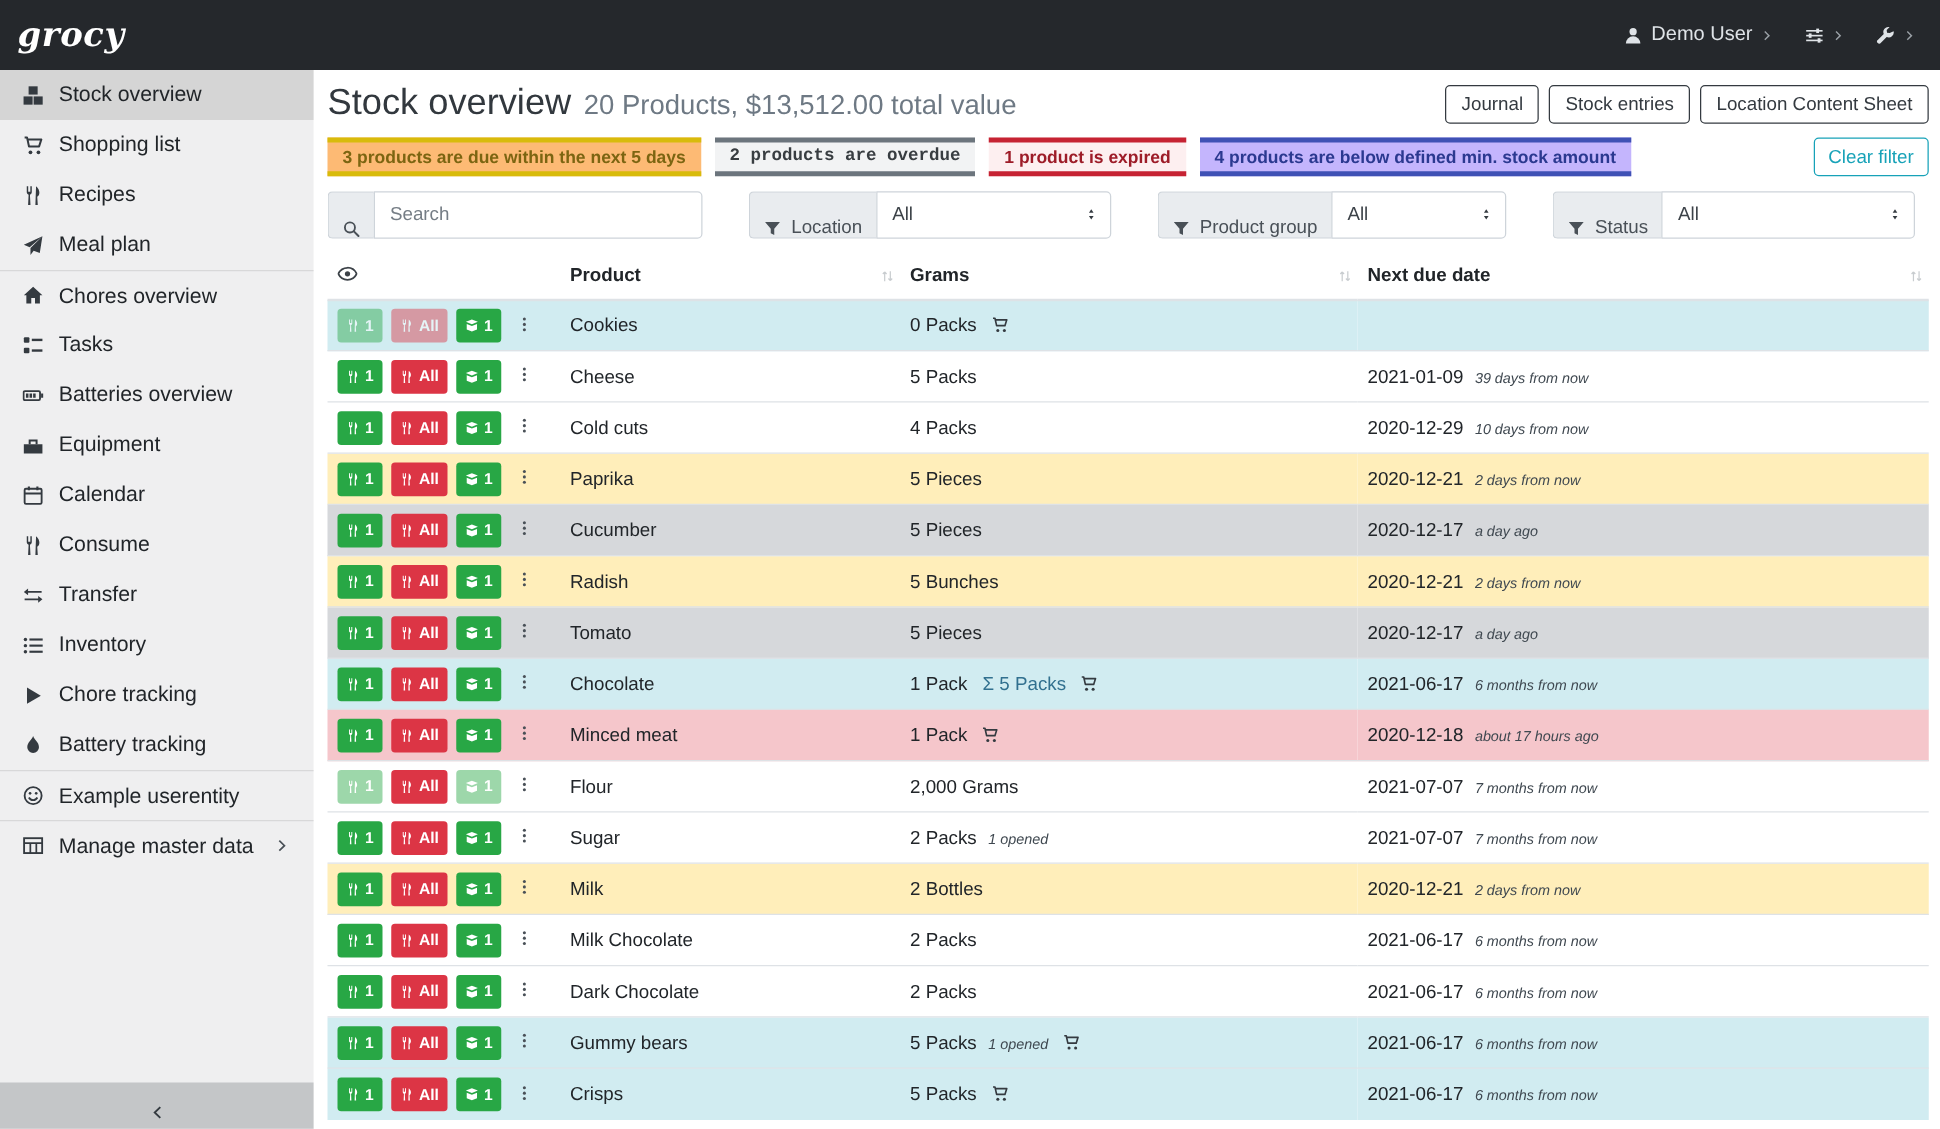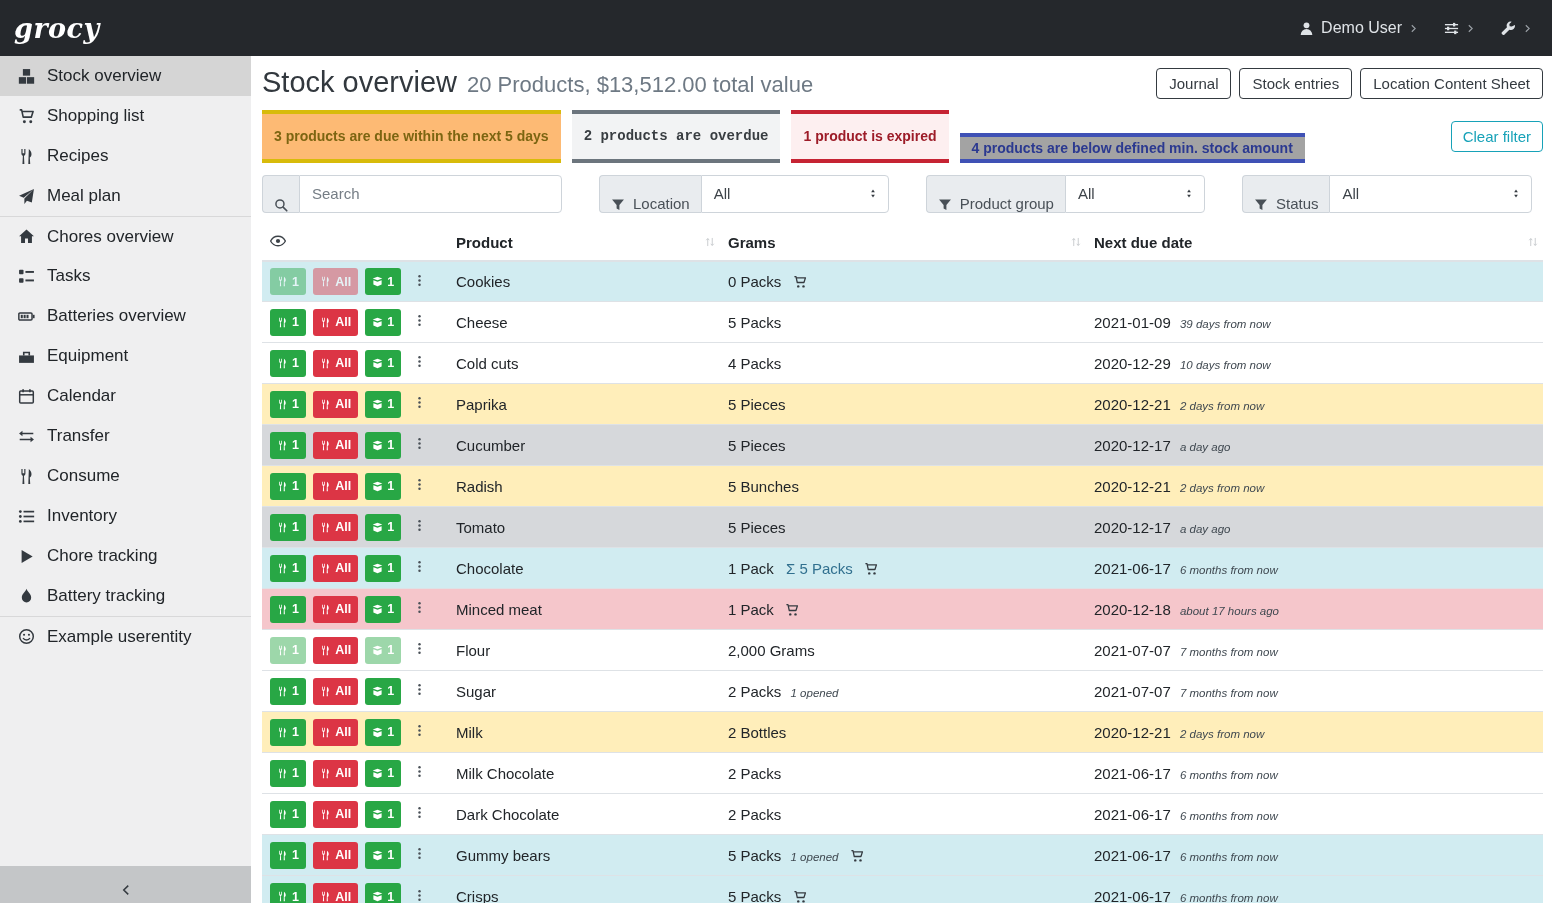--- a/index.html
+++ b/index.html
@@ -241,33 +241,33 @@
               <line x1="1.6" y1="6.4" x2="14.4" y2="6.4" stroke="currentColor" stroke-width="1.4"></line>
               <line x1="4.8" y1="1.2" x2="4.8" y2="4" stroke="currentColor" stroke-width="1.6"></line>
               <line x1="11.2" y1="1.2" x2="11.2" y2="4" stroke="currentColor" stroke-width="1.6"></line>
             </svg>
           </span>
           <span>Calendar</span>
         </div>
         <div class="side-item">
           <span class="icon">
             <svg viewBox="0 0 16 16" fill="currentColor">
-              <path d="M4.2 2.6 1 5.2l3.2 2.6V5.9h10.2V4.5H4.2zM11.8 8.2 15 10.8l-3.2 2.6v-1.9H1.6v-1.4h10.2z"></path>
-            </svg>
-          </span>
-          <span>Transfer</span>
-        </div>
-        <div class="side-item">
-          <span class="icon">
-            <svg viewBox="0 0 16 16" fill="currentColor">
               <path d="M3.2 1v4.2c0 1 .6 1.8 1.4 2.1L4.2 15h1.8l-.4-7.7c.8-.3 1.4-1.1 1.4-2.1V1H5.9v4H4.3V1z"></path>
               <path d="M10.2 1c1.7 1.3 2.5 3.1 2.5 4.9 0 1.4-.6 2.5-1.6 3l.4 6.1H9.7z"></path>
             </svg>
           </span>
           <span>Consume</span>
+        </div>
+        <div class="side-item">
+          <span class="icon">
+            <svg viewBox="0 0 16 16" fill="currentColor">
+              <path d="M4.2 2.6 1 5.2l3.2 2.6V5.9h10.2V4.5H4.2zM11.8 8.2 15 10.8l-3.2 2.6v-1.9H1.6v-1.4h10.2z"></path>
+            </svg>
+          </span>
+          <span>Transfer</span>
         </div>
         <div class="side-item">
           <span class="icon">
             <svg viewBox="0 0 16 16" fill="currentColor">
               <circle cx="2.2" cy="3.4" r="1.3"></circle>
               <circle cx="2.2" cy="8" r="1.3"></circle>
               <circle cx="2.2" cy="12.6" r="1.3"></circle>
               <rect x="5.2" y="2.6" width="10" height="1.6"></rect>
               <rect x="5.2" y="7.2" width="10" height="1.6"></rect>
               <rect x="5.2" y="11.8" width="10" height="1.6"></rect>
@@ -294,20 +294,36 @@
         <div class="side-item divided">
           <span class="icon">
             <svg viewBox="0 0 16 16" fill="currentColor">
               <circle cx="8" cy="8" r="6.4" fill="none" stroke="currentColor" stroke-width="1.4"></circle>
               <circle cx="5.7" cy="6.3" r="1"></circle>
               <circle cx="10.3" cy="6.3" r="1"></circle>
               <path d="M4.8 9.4a3.6 3.6 0 0 0 6.4 0" fill="none" stroke="currentColor" stroke-width="1.4"></path>
             </svg>
           </span>
           <span>Example userentity</span>
+        </div>
+        <div class="side-item divided">
+          <span class="icon">
+            <svg viewBox="0 0 16 16" fill="currentColor">
+              <rect x="1.2" y="2.4" width="13.6" height="11.2" fill="none" stroke="currentColor" stroke-width="1.4"></rect>
+              <line x1="1.2" y1="6.2" x2="14.8" y2="6.2" stroke="currentColor" stroke-width="1.3"></line>
+              <line x1="5.9" y1="6.2" x2="5.9" y2="13.6" stroke="currentColor" stroke-width="1.3"></line>
+              <line x1="10.4" y1="6.2" x2="10.4" y2="13.6" stroke="currentColor" stroke-width="1.3"></line>
+            </svg>
+          </span>
+          <span>Manage master data</span>
+          <span class="icon chev">
+            <svg viewBox="0 0 16 16" fill="currentColor">
+              <path d="M5 2.2 11 8l-6 5.8" fill="none" stroke="currentColor" stroke-width="2"></path>
+            </svg>
+          </span>
         </div>
       </div>
     <div class="collapse-bar">
       <span class="icon">
           <svg viewBox="0 0 16 16" fill="currentColor">
             <path d="M11 2.2 5 8l6 5.8" fill="none" stroke="currentColor" stroke-width="2"></path>
           </svg>
         </span>
     </div>
   </aside>
@@ -324,21 +340,21 @@
           <button class="btn-outline-dark">Stock entries</button>
           <button class="btn-outline-dark">Location Content Sheet</button>
         </div>
     </div>
 
     <div class="banners" id="banners">
 
       <div class="banner" style="border-top-color: rgb(216, 187, 11); border-bottom-color: rgb(216, 187, 11); background: #fdba74; color: rgb(124, 101, 17);">3 products are due within the next 5 days</div>
         <div class="banner" style="border-top-color: rgb(108, 117, 125); border-bottom-color: rgb(108, 117, 125); background: rgb(242, 243, 244); color: rgb(56, 61, 65); font-family: Liberation Mono, monospace;">2 products are overdue</div>
         <div class="banner" style="border-top-color: rgb(198, 35, 51); border-bottom-color: rgb(198, 35, 51); background: rgb(253, 239, 240); color: rgb(157, 28, 40);">1 product is expired</div>
-        <div class="banner" style="border-top-color: rgb(63, 81, 181); border-bottom-color: rgb(63, 81, 181); background: #a3a3a3; color: rgb(43, 57, 144); margin-top: 23px;">4 products are below defined min. stock amount</div>
+        <div class="banner" style="border-top-color: rgb(63, 81, 181); border-bottom-color: rgb(63, 81, 181); background: #c4b5fd; color: rgb(43, 57, 144);">4 products are below defined min. stock amount</div>
         <button class="btn-clear" style="color: rgb(23, 162, 184); border-color: rgb(23, 162, 184);">Clear filter</button>
     </div>
 
     <div class="filters">
       <div class="input-group search-group">
         <span class="ig-prepend">
           <span class="icon">
               <svg viewBox="0 0 16 16" fill="currentColor">
                 <circle cx="6.8" cy="6.8" r="4.6" fill="none" stroke="currentColor" stroke-width="1.7"></circle>
                 <line x1="10.4" y1="10.4" x2="14.6" y2="14.6" stroke="currentColor" stroke-width="1.9" stroke-linecap="round"></line>

